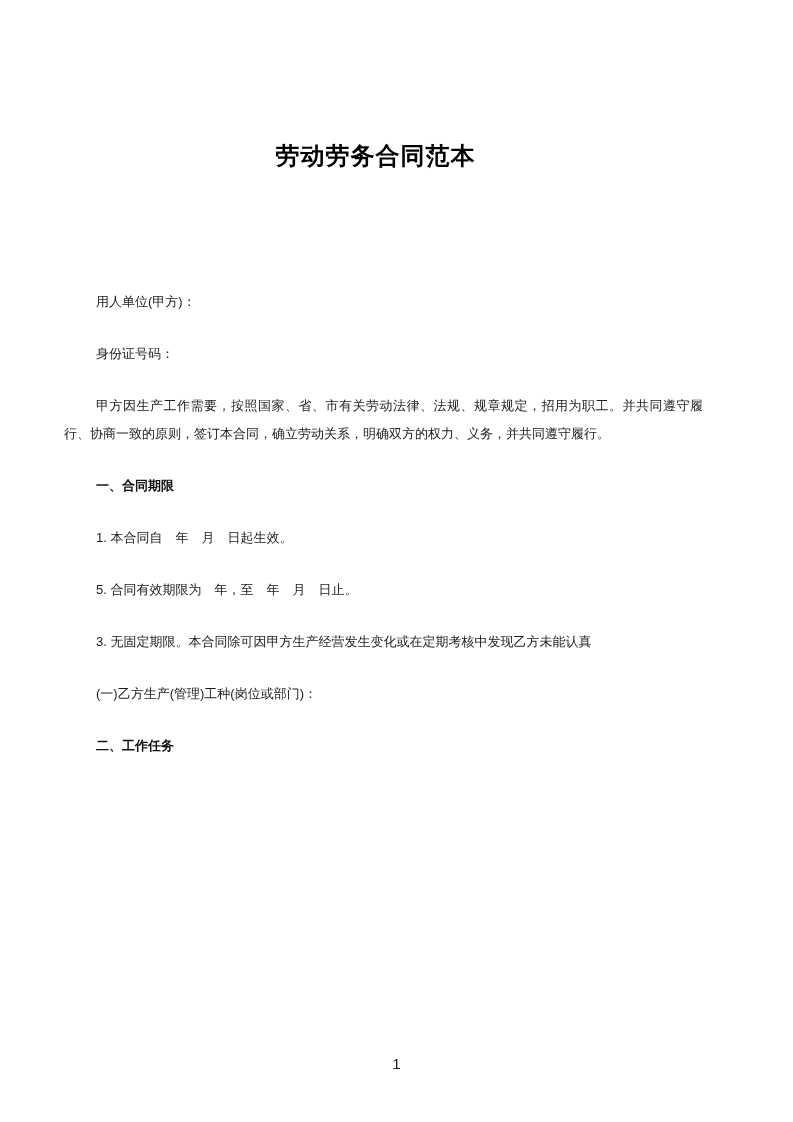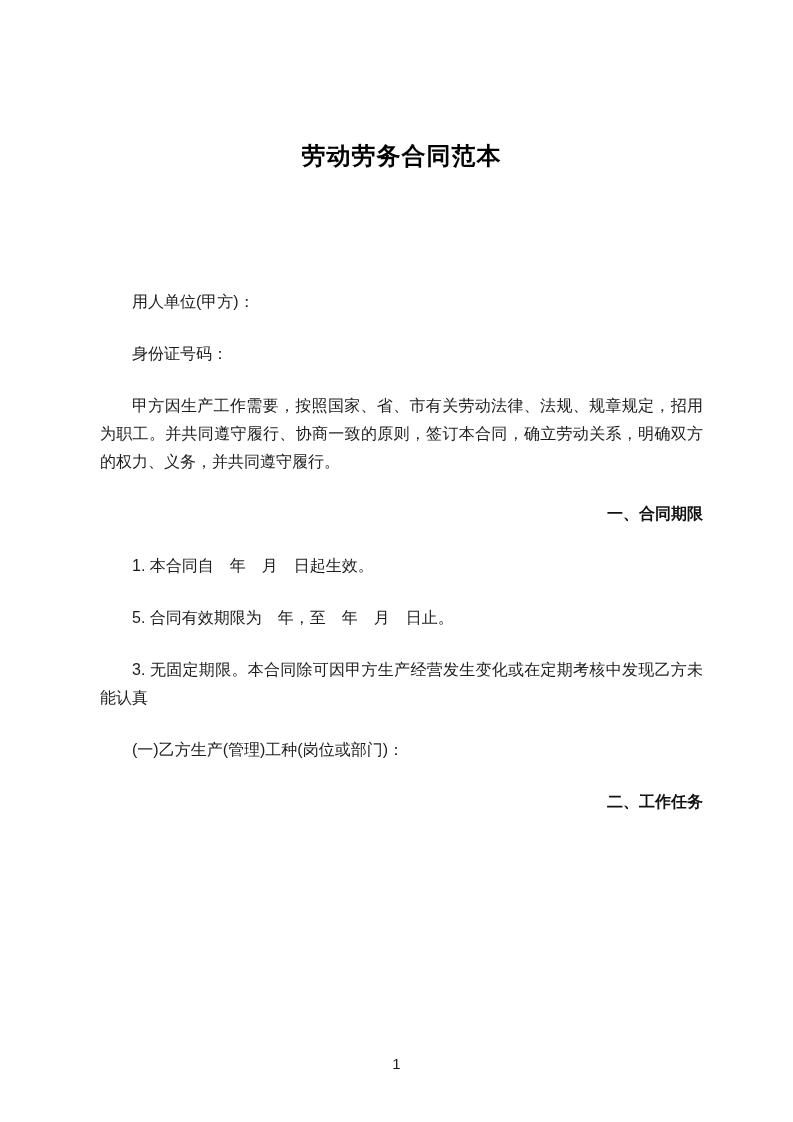--- a/index.html
+++ b/index.html
@@ -6,45 +6,44 @@
     margin: 0;
     padding: 0;
     background: #ffffff;
   }
   .page {
     position: relative;
     width: 793px;
     height: 1122px;
     background: #ffffff;
     box-sizing: border-box;
-    padding: 136px 90px 0 100px;
+    padding: 136px 90px 0 48px;
     font-family: "Liberation Sans", sans-serif;
     color: #1c1c1c;
     overflow: hidden;
   }
   .doc-title {
     margin: 0 0 112px 0;
     font-size: 24px;
     line-height: 40px;
     font-weight: 700;
     text-align: center;
     color: #000000;
     letter-spacing: 1px;
   }
   p.doc-par {
-    margin: 0 0 24px 0;
-    font-size: 16px;
+    margin: 0 0 24px 16px;
+    font-size: 13px;
     line-height: 28px;
     text-indent: 32px;
     word-break: break-all;
   }
   p.doc-par.heading {
     font-weight: 700;
     color: #111111;
-    text-align: right;
   }
   p.doc-par.justify {
     text-align: justify;
   }
   .page-number {
     position: absolute;
     top: 1050px;
     left: 0;
     width: 100%;
     text-align: center;

